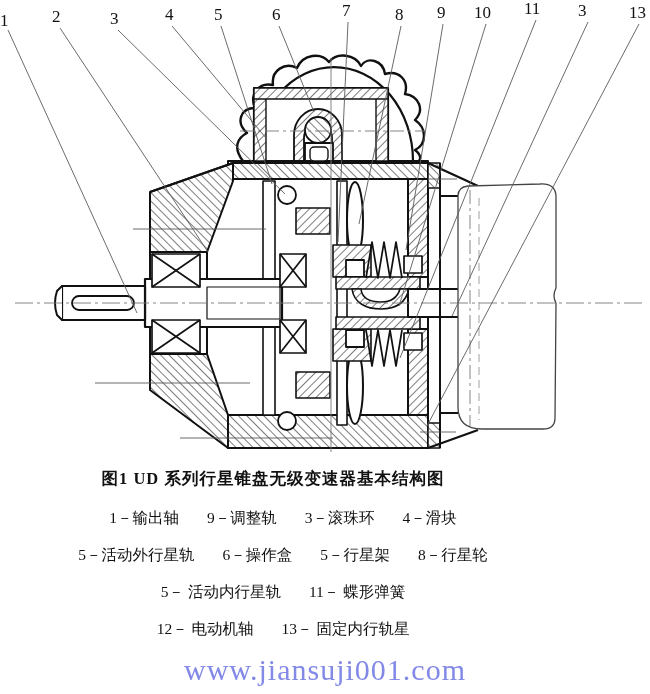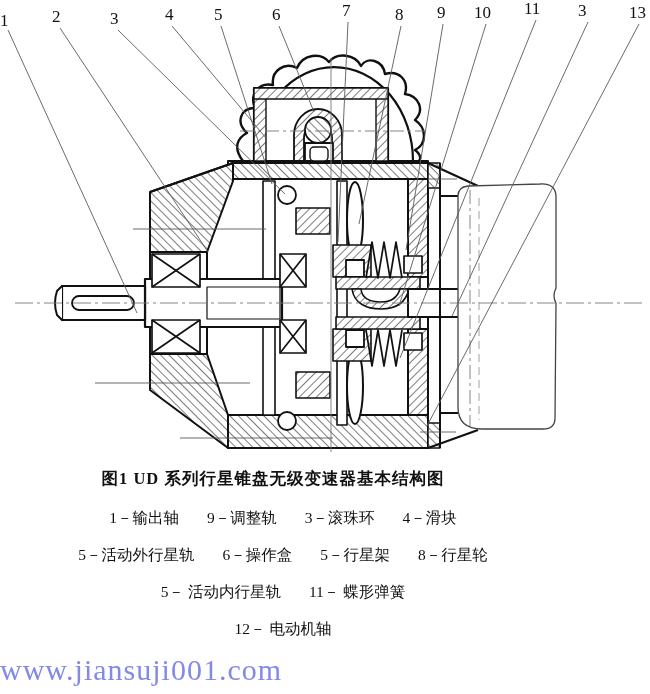--- a/index.html
+++ b/index.html
@@ -5,21 +5,21 @@
   html,body{margin:0;padding:0;background:#fff;}
   .page{position:relative;width:650px;height:694px;background:#ffffff;overflow:hidden;
         font-family:"Liberation Serif","DejaVu Serif",serif;color:#111;}
   .drawing-svg{position:absolute;left:0;top:0;}
   .callout-num{position:absolute;font-size:17px;color:#111;line-height:1;}
   .caption{position:absolute;top:468px;left:0;width:546px;text-align:center;
            font-weight:bold;font-size:16.5px;letter-spacing:1px;}
   .legend{position:absolute;top:508px;left:0;width:566px;text-align:center;}
   .legend-row{display:flex;justify-content:center;margin-bottom:16px;font-size:15.5px;}
   .legend-item{margin:0 14px;white-space:nowrap;}
-  .watermark{position:absolute;top:653px;left:0;width:650px;
+  .watermark{position:absolute;top:653px;left:0;width:650px;text-align:center;
              font-size:30px;letter-spacing:1px;}
 </style>
 </head>
 <body>
 
 <div class="page">
 
   <svg class="drawing-svg" width="650" height="460" viewBox="0 0 650 460">
     <defs>
       <pattern id="hA" width="6" height="6" patternUnits="userSpaceOnUse" patternTransform="rotate(45)">
@@ -199,18 +199,19 @@
         <span class="legend-item">6－操作盒</span>
         <span class="legend-item">5－行星架</span>
         <span class="legend-item">8－行星轮</span>
       </div>
       <div class="legend-row">
         <span class="legend-item">5－ 活动内行星轨</span>
         <span class="legend-item">11－ 蝶形弹簧</span>
       </div>
       <div class="legend-row">
         <span class="legend-item">12－ 电动机轴</span>
+        <span class="legend-item">13－ 固定内行轨星</span>
       </div>
     </div>
 
   <div class="watermark" style="color: rgb(130, 137, 231);">www.jiansuji001.com</div>
 
 </div>
 
 </body></html>

